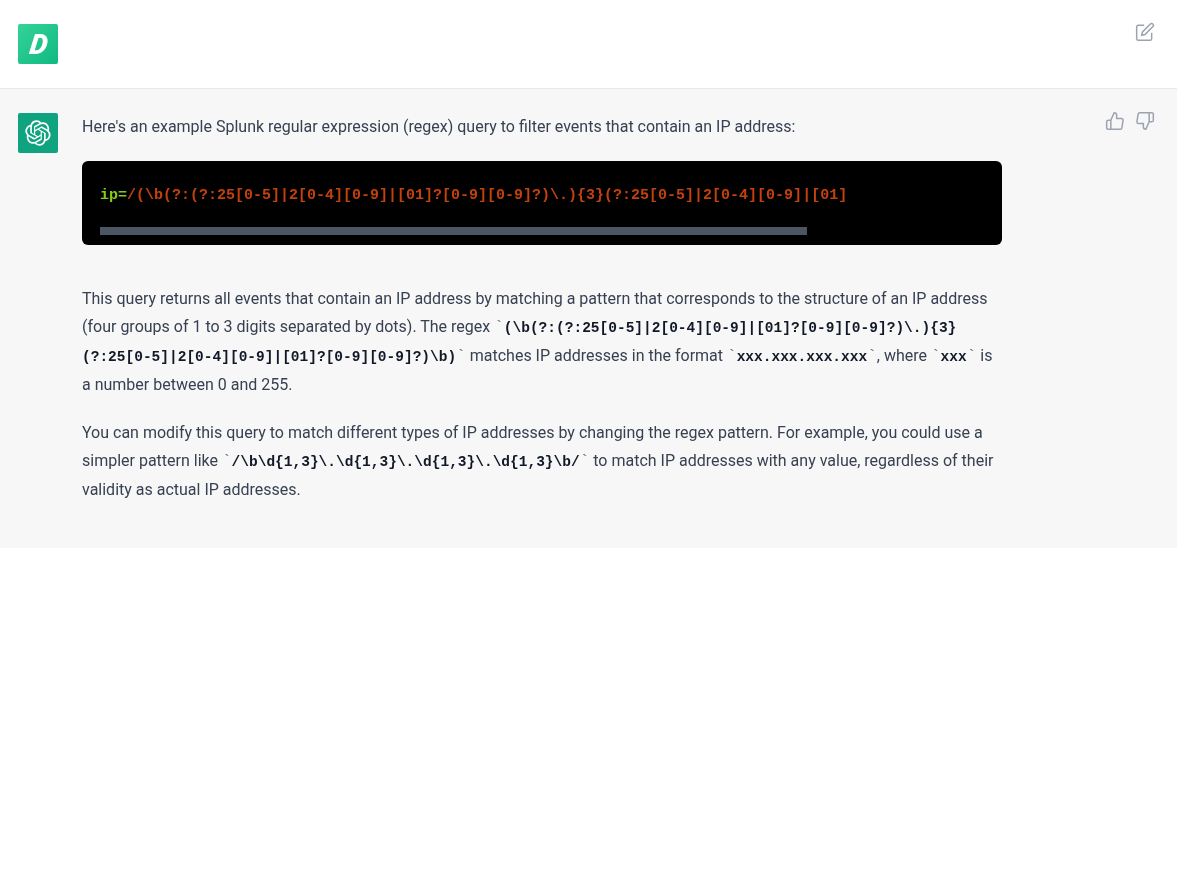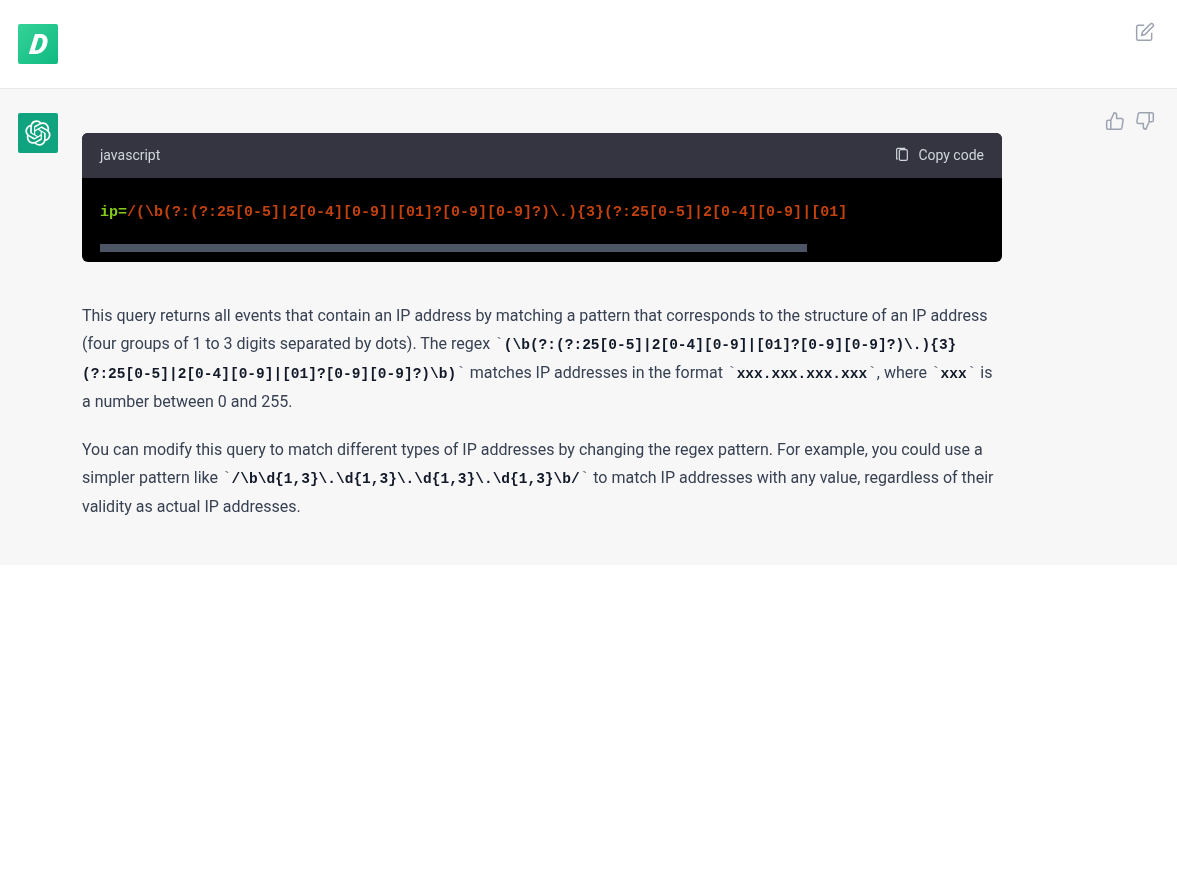--- a/index.html
+++ b/index.html
@@ -161,32 +161,23 @@
   </div>
 </div>
 
 <div class="message-row assistant-row">
   <div class="avatar assistant-avatar">
     <svg viewBox="0 0 41 41">
       <path d="M37.532 16.87a9.963 9.963 0 0 0-.856-8.184 10.078 10.078 0 0 0-10.855-4.835A9.964 9.964 0 0 0 18.306.5a10.079 10.079 0 0 0-9.614 6.977 9.967 9.967 0 0 0-6.664 4.834 10.08 10.08 0 0 0 1.24 11.817 9.965 9.965 0 0 0 .856 8.185 10.079 10.079 0 0 0 10.855 4.835 9.965 9.965 0 0 0 7.516 3.35 10.078 10.078 0 0 0 9.617-6.981 9.967 9.967 0 0 0 6.663-4.834 10.079 10.079 0 0 0-1.243-11.813zM22.498 37.886a7.474 7.474 0 0 1-4.799-1.735c.061-.33.168-.91.237-.134l7.964-4.6a1.294 1.294 0 0 0 .655-1.134V19.054l3.366 1.944a.12.12 0 0 1 .066.092v9.299a7.505 7.505 0 0 1-7.49 7.496zM6.392 31.006a7.471 7.471 0 0 1-.894-5.023c.6.036.162.099.237.141l7.964 4.6a1.297 1.297 0 0 0 1.308 0l9.724-5.614v3.888a.12.12 0 0 1-.048.103l-8.051 4.649a7.504 7.504 0 0 1-10.24-2.744zM4.297 13.62A7.469 7.469 0 0 1 8.2 10.333c0 .068-.004.19-.004.274v9.201a1.294 1.294 0 0 0 .654 1.132l9.723 5.614-3.366 1.944a.12.12 0 0 1-.114.01L7.04 23.856a7.504 7.504 0 0 1-2.743-10.237zm27.658 6.437l-9.724-5.615 3.367-1.943a.121.121 0 0 1 .113-.01l8.052 4.648a7.498 7.498 0 0 1-1.158 13.528v-9.476a1.293 1.293 0 0 0-.65-1.132zm3.35-5.043c-.059-.037-.162-.099-.236-.141l-7.965-4.6a1.298 1.298 0 0 0-1.308 0l-9.723 5.614v-3.888a.12.12 0 0 1 .048-.103l8.05-4.645a7.497 7.497 0 0 1 11.135 7.763zm-21.063 6.929l-3.367-1.944a.12.12 0 0 1-.065-.092v-9.299a7.497 7.497 0 0 1 12.293-5.756 6.94 6.94 0 0 0-.236.134l-7.965 4.6a1.294 1.294 0 0 0-.654 1.132l-.006 11.225zm1.829-3.943l4.33-2.501 4.332 2.5v5l-4.331 2.5-4.331-2.5V18z"></path>
     </svg>
   </div>
   <div class="message-content">
+    <p class="paragraph">Here's an example Splunk regular expression (regex) query to filter events that contain an IP address:</p>
 
     <div class="code-block">
-      <div class="code-header">
-        <span>javascript</span>
-        <div class="copy-btn">
-          <svg viewBox="0 0 24 24">
-            <rect x="8" y="4" width="12" height="16" rx="2"></rect>
-            <path d="M16 4V2H6a2 2 0 0 0-2 2v14h2"></path>
-          </svg>
-          <span>Copy code</span>
-        </div>
-      </div>
       <div class="code-body">
         <span class="tok-var">ip=</span><span class="tok-regex">/(\b(?:(?:25[0-5]|2[0-4][0-9]|[01]?[0-9][0-9]?)\.){3}(?:25[0-5]|2[0-4][0-9]|[01]</span>
         <div class="code-scrollbar"></div>
       </div>
     </div>
 
     <p class="paragraph">
       <span>This query returns all events that contain an IP address by matching a pattern that corresponds to the structure of an IP address (four groups of 1 to 3 digits separated by dots). The regex </span><span class="backtick">`</span><span class="inline-code">(\b(?:(?:25[0-5]|2[0-4][0-9]|[01]?[0-9][0-9]?)\.){3}(?:25[0-5]|2[0-4][0-9]|[01]?[0-9][0-9]?)\b)</span><span class="backtick">`</span><span> matches IP addresses in the format </span><span class="backtick">`</span><span class="inline-code">xxx.xxx.xxx.xxx</span><span class="backtick">`</span><span>, where </span><span class="backtick">`</span><span class="inline-code">xxx</span><span class="backtick">`</span><span> is a number between 0 and 255.</span>
     </p>
 

